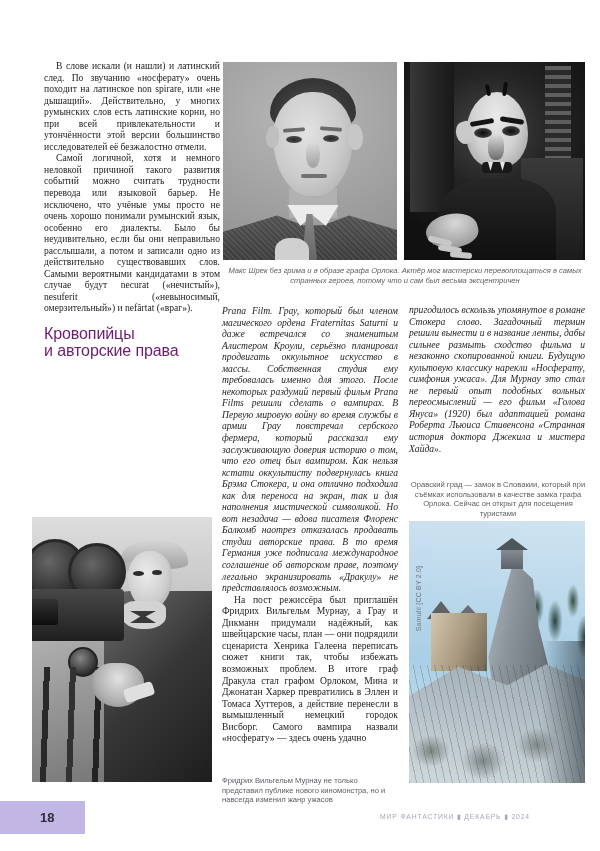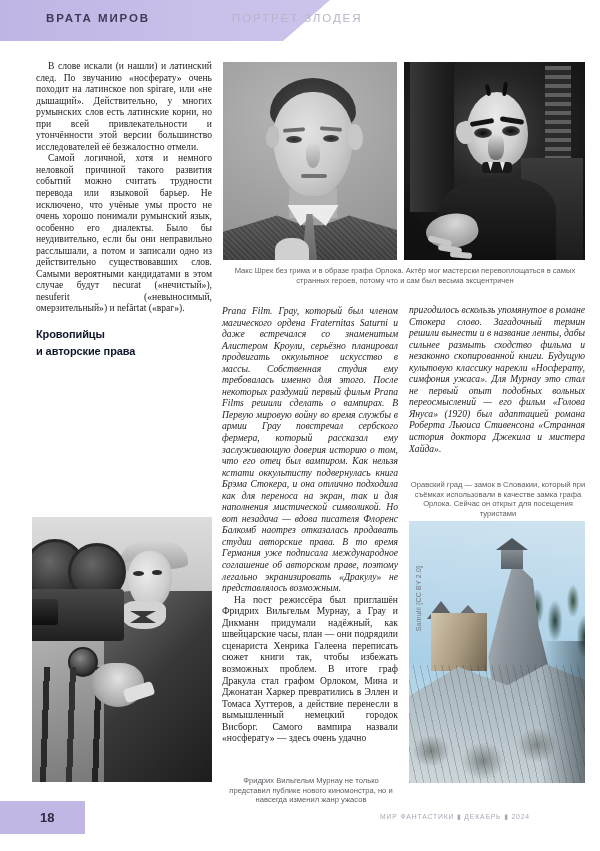--- a/index.html
+++ b/index.html
@@ -43,30 +43,30 @@
     font-size:9.6px;
     line-height:11.55px;
     text-align:justify;
     text-indent:12px;
     hyphens:auto;
     -webkit-hyphens:auto;
     color:#232326;
   }
   .col p.noind{text-indent:0;font-style:italic;}
 
-  #col1{left:36px;top:60px;width:176px;}
+  #col1{left:44px;top:60px;width:176px;}
   #col2{left:222px;top:305px;width:176px;}
   #col3{left:409px;top:304px;width:176px;}
 
   .subhead{
     font-family:"Liberation Sans", sans-serif;
-    font-weight:700;
-    font-size:11px;
+    font-weight:400;
+    font-size:16px;
     line-height:16.5px;
-    color:#0f172a;
+    color:#701a75;
     margin:12px 0 9px 0;
     letter-spacing:-0.1px;
   }
 
   
   .photo{position:absolute;overflow:hidden;background:#9a9a9a;}
 
   
   #photo-schreck-plain{left:223px;top:62px;width:174px;height:198px;}
   #photo-schreck-orlok{left:404px;top:62px;width:181px;height:198px;}
@@ -74,23 +74,23 @@
   #photo-orava{left:409px;top:521px;width:176px;height:262px;}
 
   .cap{
     position:absolute;
     font-family:"Liberation Sans", sans-serif;
     font-size:7.6px;
     line-height:9.6px;
     color:#5c5c63;
     text-align:center;
   }
-  #cap-pair{left:222px;top:266px;width:366px;}
+  #cap-pair{left:222px;top:266px;width:366px;font-style:italic;}
   #cap-orava{left:409px;top:480px;width:178px;}
-  #cap-murnau{left:222px;top:776px;width:178px;text-align:center;}
+  #cap-murnau{left:222px;top:776px;width:178px;text-align:left;}
 
   .credit{
     position:absolute;
     left:-23px;top:74px;
     transform:rotate(-90deg);
     transform-origin:center center;
     font-family:"Liberation Sans", sans-serif;
     font-size:7px;
     letter-spacing:0.2px;
     color:#6e7680;
@@ -423,25 +423,20 @@
   #photo-orava .shadow-r{
     position:absolute;right:0;top:120px;width:44px;height:142px;
     background:linear-gradient(270deg,rgba(30,40,46,.55),rgba(30,40,46,0));
   }
 </style>
 </head>
 <body>
 
 <div class="page">
 
-  <div class="header">
-    <div class="header-band"></div>
-    <div class="header-rubric">ВРАТА МИРОВ</div>
-    <div class="header-section">ПОРТРЕТ ЗЛОДЕЯ</div>
-  </div>
 
   <div class="photo bw" id="photo-schreck-plain">
     <div class="bg"></div>
     <div class="suit"></div>
     <div class="neck"></div>
     <div class="collar"></div>
     <div class="tie"></div>
     <div class="hair"></div>
     <div class="face"></div>
     <div class="ear-l"></div>

